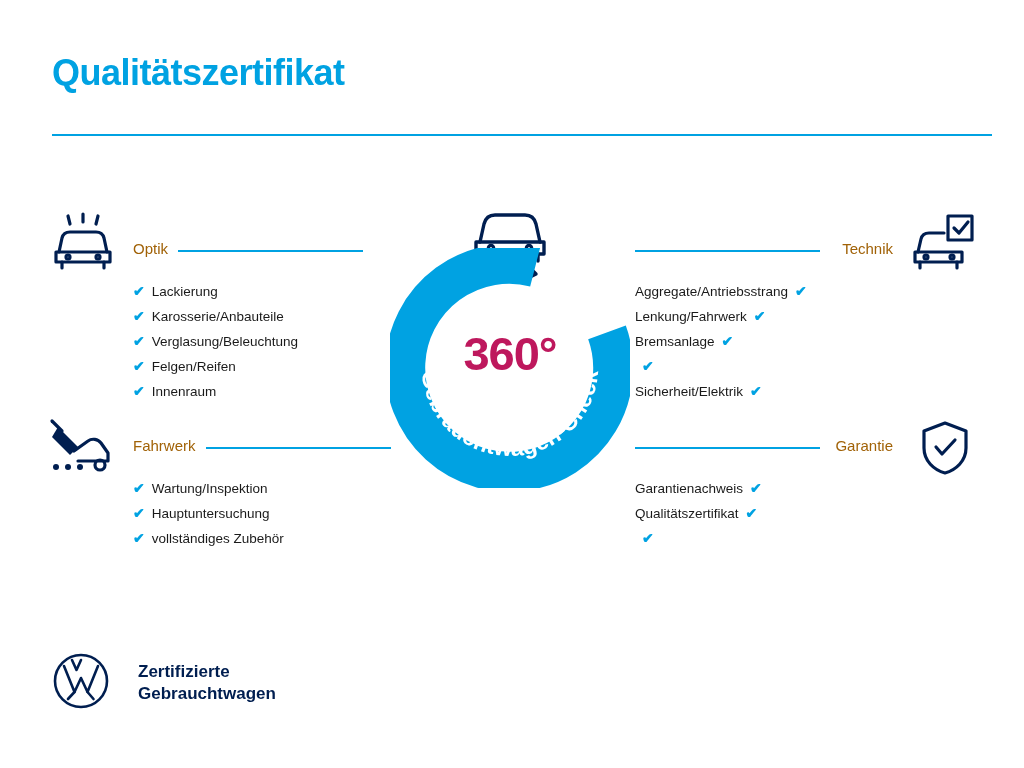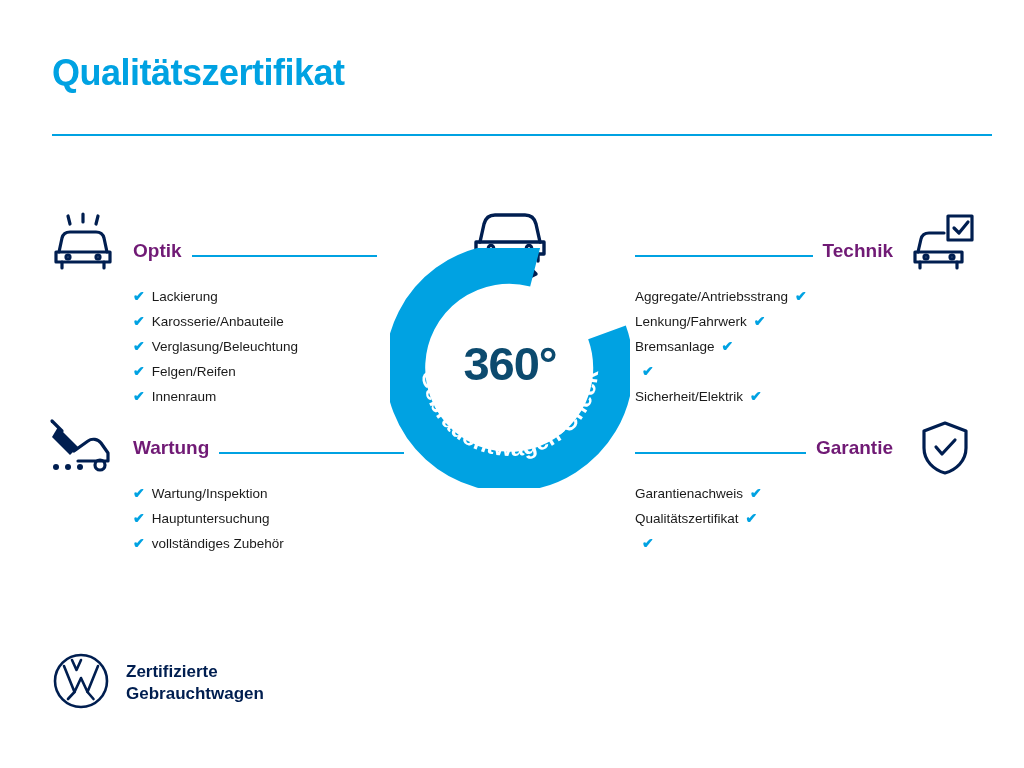--- a/index.html
+++ b/index.html
@@ -43,23 +43,23 @@
   
   .section {
     position: absolute;
   }
   .section-head {
     display: flex;
     align-items: flex-end;
     gap: 0;
   }
   .section-title {
-    font-size: 19px;
-    font-weight: bold;
-    color: #701a75;
+    font-size: 15px;
+    font-weight: normal;
+    color: #a16207;
     white-space: nowrap;
     padding-bottom: 2px;
   }
   .head-rule {
     height: 2px;
     background: #00a2e2;
     margin-bottom: 7px;
   }
 
   .items {
@@ -93,21 +93,21 @@
   #sec-wartung { left: 133px; top: 437px; }
   #sec-technik { left: 635px; top: 240px; width: 258px; }
   #sec-garantie{ left: 635px; top: 437px; width: 258px; }
 
   #sec-optik .head-rule,
   #sec-wartung .head-rule { width: 185px; margin-left: 10px; }
   #sec-technik .head-rule,
   #sec-garantie .head-rule { width: 185px; margin-right: 10px; }
 
   #sec-technik .section-head,
-  #sec-garantie .section-head { justify-content: flex-end; }
+  #sec-garantie .section-head { justify-content: space-between; }
   #sec-technik .section-head,
   #sec-garantie .section-head { flex-direction: row; }
 
   
   .outer-icon {
     position: absolute;
     color: #001e50;
   }
   #icon-optik    { left: 50px;  top: 212px; }
   #icon-wartung  { left: 48px;  top: 415px; }
@@ -130,38 +130,37 @@
     height: 240px;
   }
   .badge-360 {
     position: absolute;
     left: 0;
     top: 128px;
     width: 256px;
     text-align: center;
     font-size: 47px;
     font-weight: bold;
-    color: #0c4a6e;
+    color: #be185d;
     letter-spacing: -1px;
-    margin-top: 10px;
   }
   .badge-car {
     position: absolute;
     left: 76px;
     top: 0px;
   }
 
   
   .footer {
     position: absolute;
     left: 52px;
     top: 652px;
     display: flex;
     align-items: center;
-    gap: 16px;
+    gap: 28px;
   }
   .footer-text {
     font-size: 17px;
     font-weight: bold;
     color: #001e50;
     line-height: 22px;
   }
 </style>
 </head>
 <body>
@@ -237,21 +236,21 @@
         </li>
       <li class="item">
           <span class="check">✔</span>
           <span>Innenraum</span>
         </li>
     </ul>
   </div>
 
   <div class="section left" id="sec-wartung">
     <div class="section-head">
-      <div class="section-title">Wartung</div>
+      <div class="section-title">Fahrwerk</div>
       <div class="head-rule"></div>
     </div>
     <ul class="items">
       <li class="item">
           <span class="check">✔</span>
           <span>Wartung/Inspektion</span>
         </li>
       <li class="item">
           <span class="check">✔</span>
           <span>Hauptuntersuchung</span>

